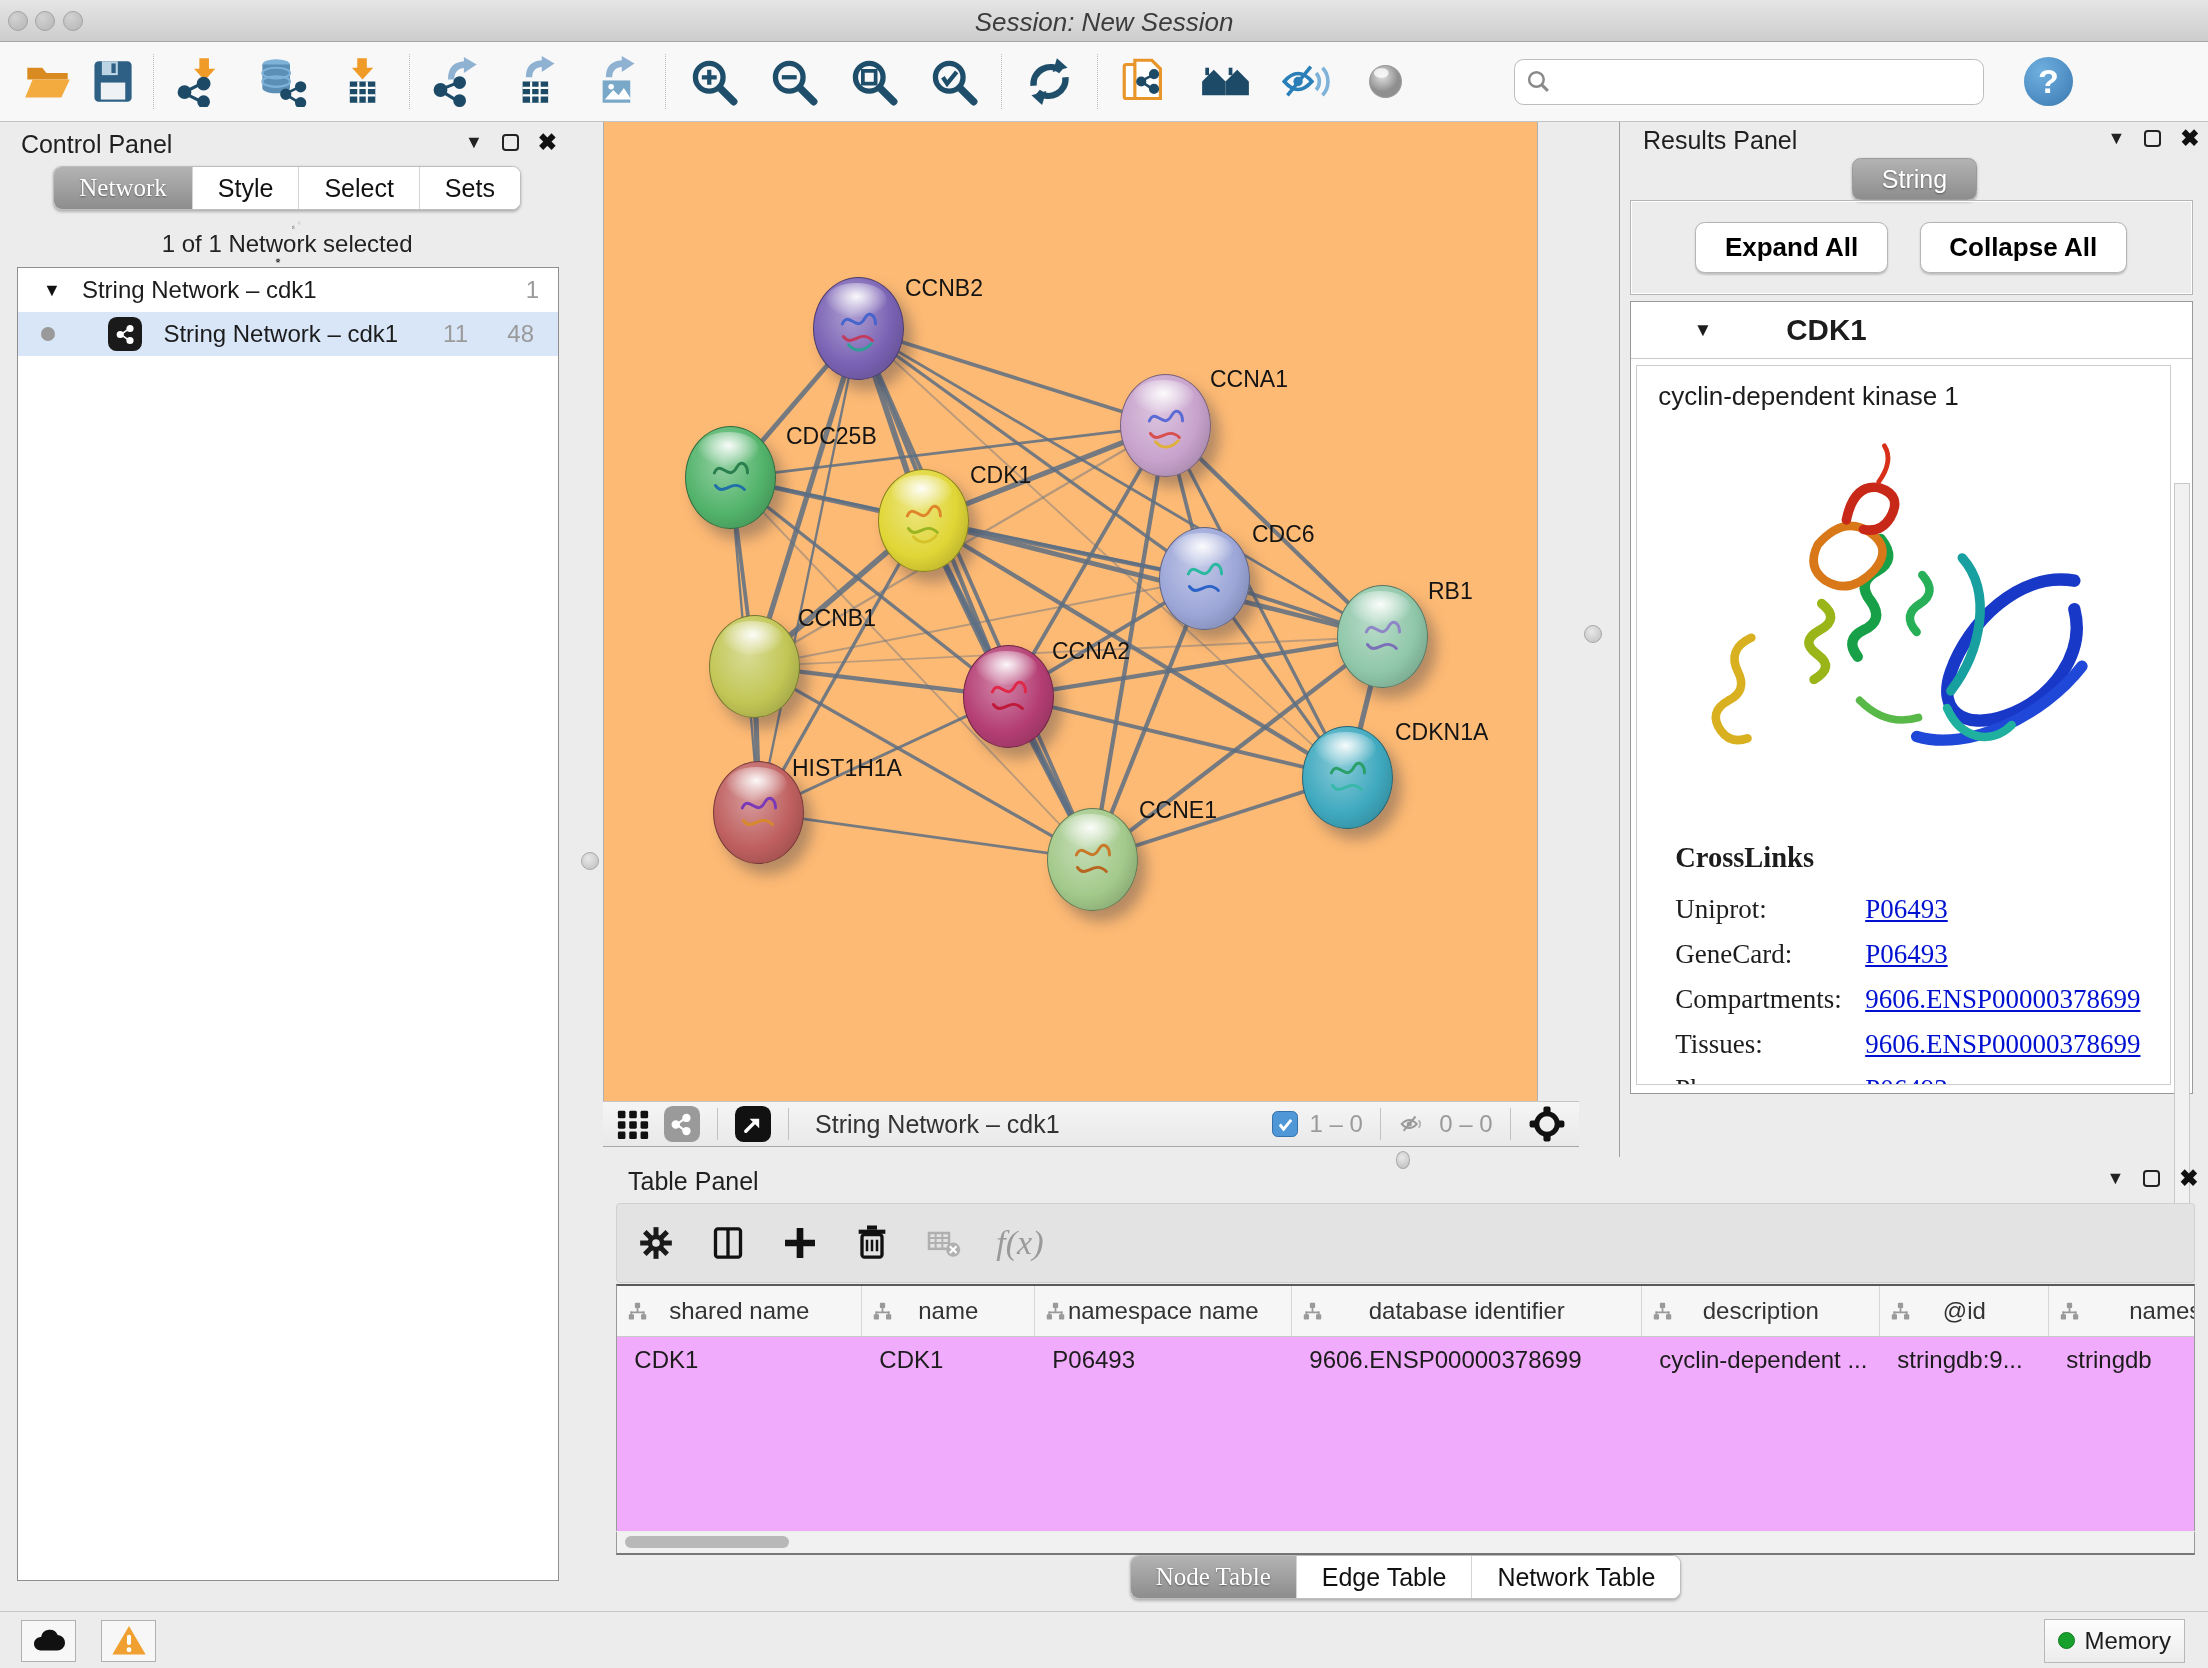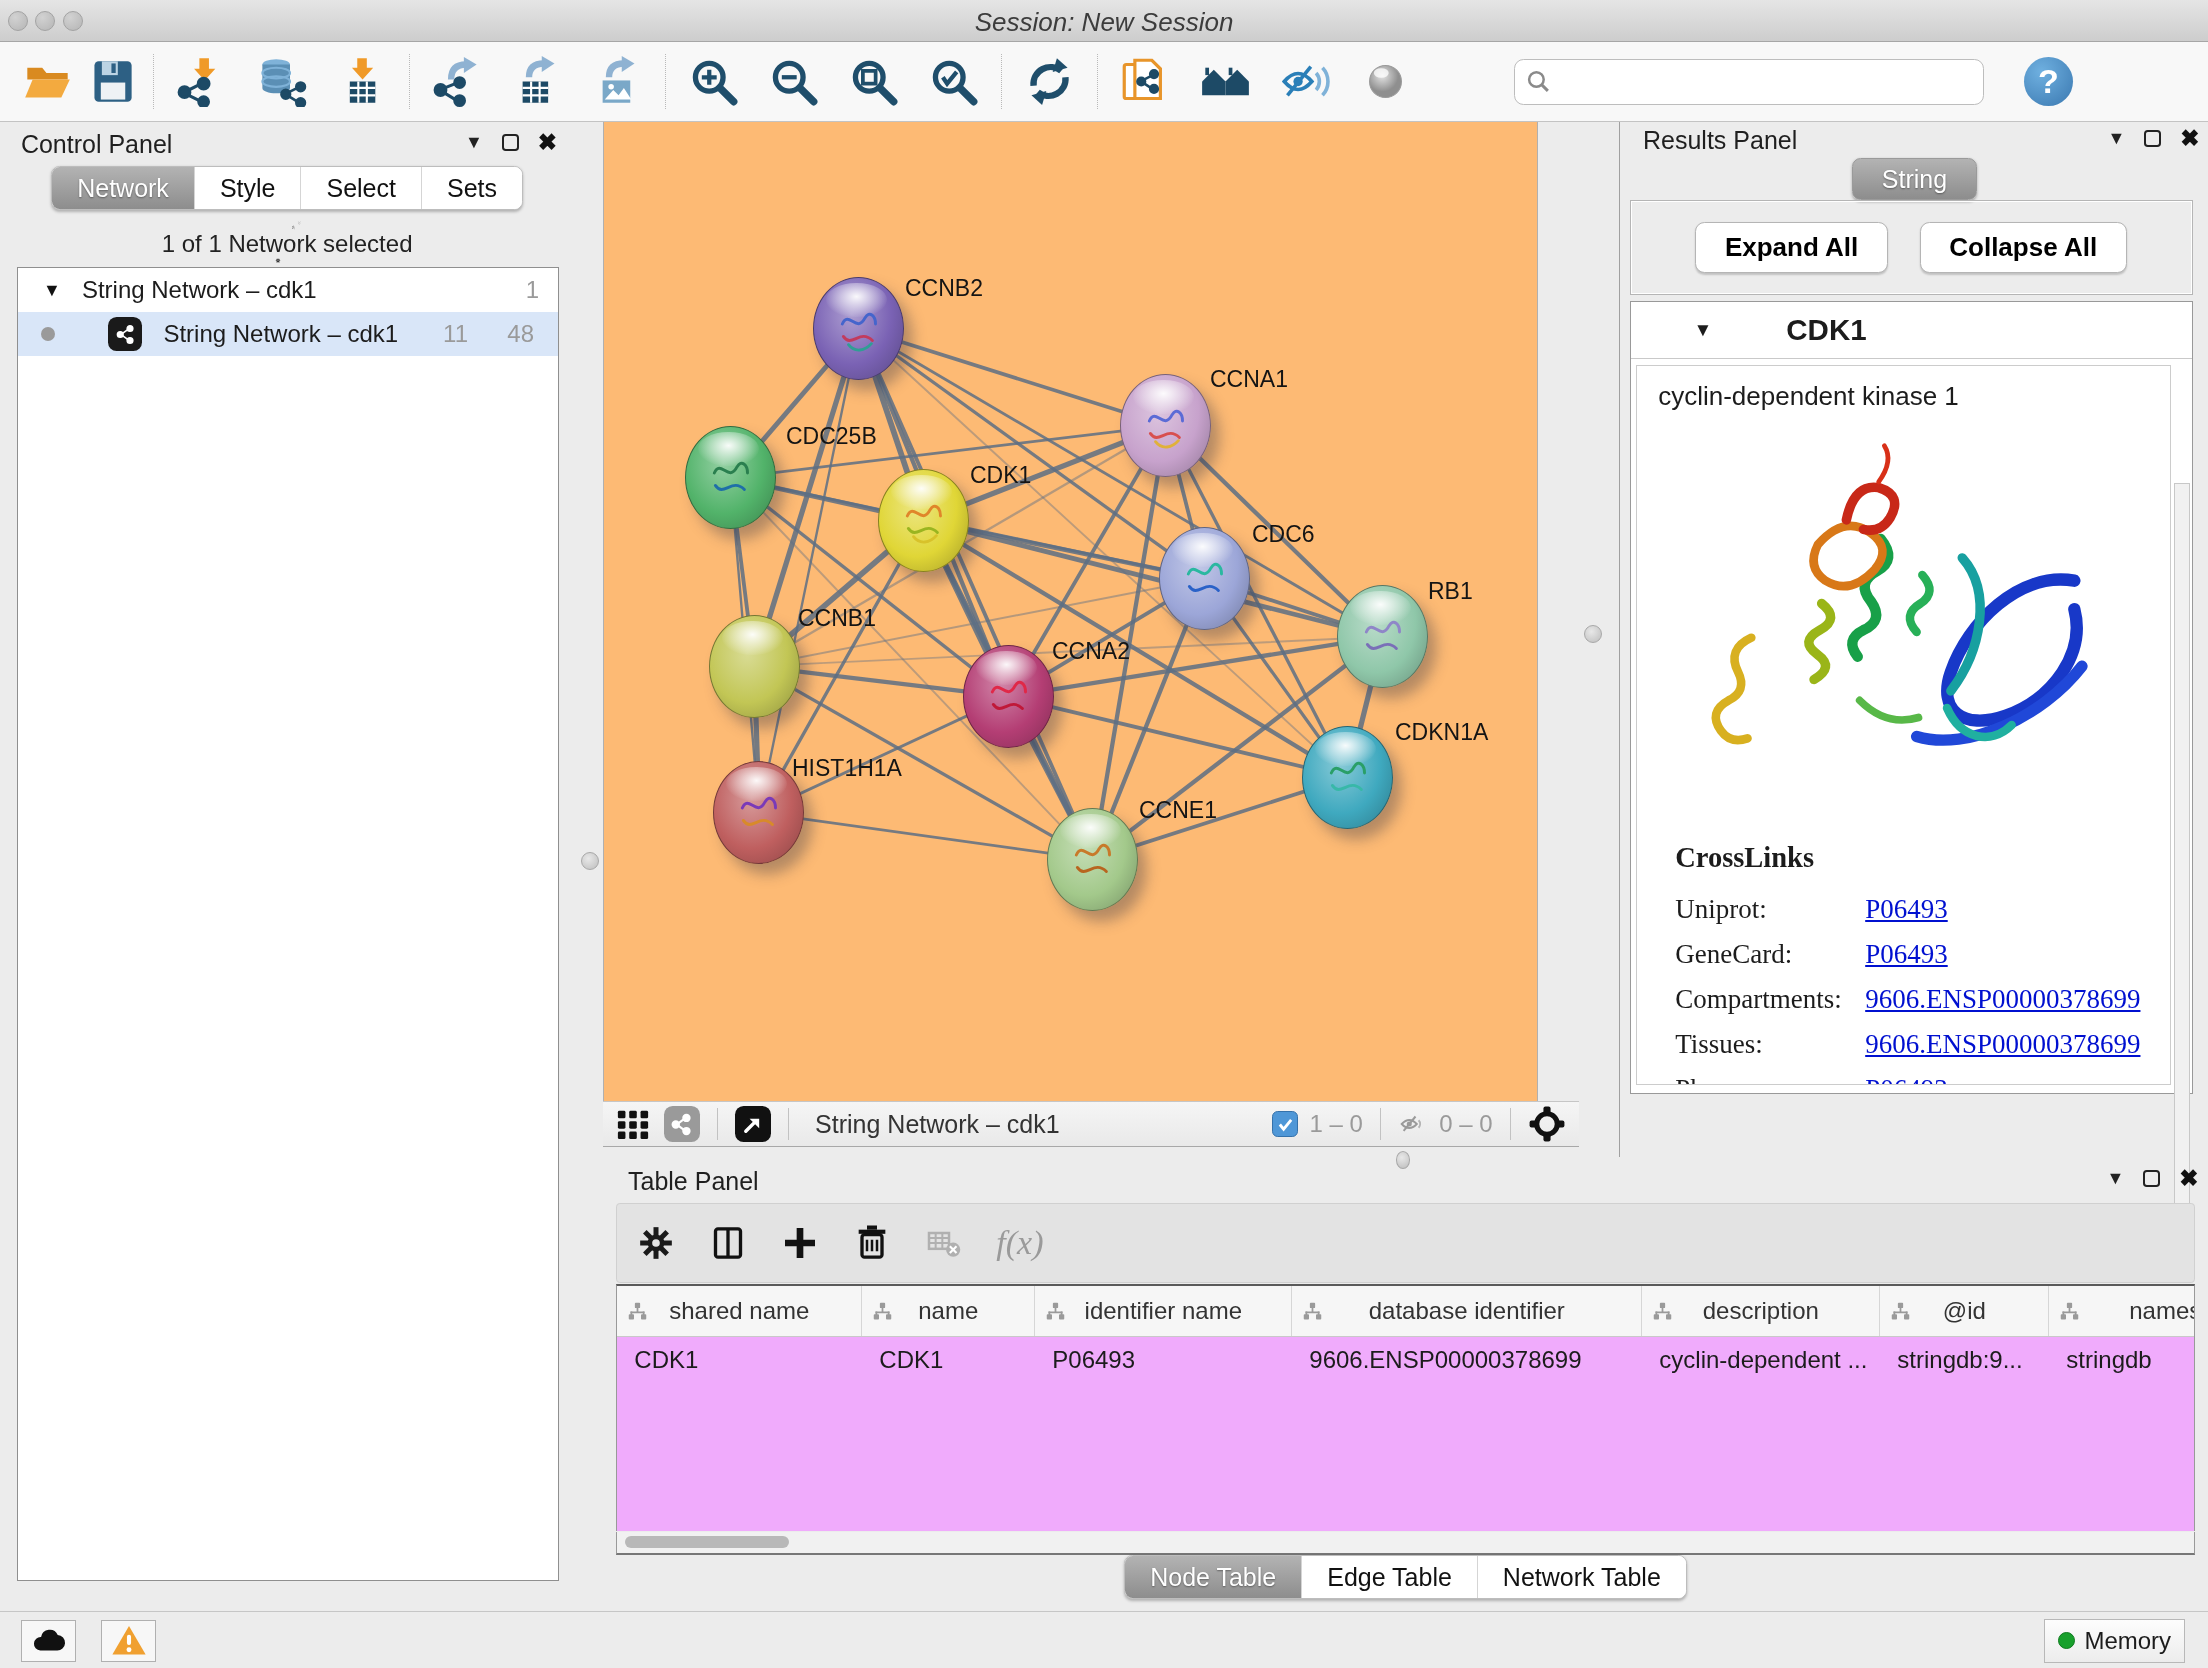--- a/index.html
+++ b/index.html
@@ -31,21 +31,21 @@
   .panel-head { position:absolute; left:0; right:0; top:0; height:36px; }
   .panel-title { position:absolute; left:13.3px; top:3.8px; font-size:25px; color:#1f1f1f; }
   .win-icons { position:absolute; right:9.5px; top:5.7px; display:flex; align-items:center; gap:19px; }
   .wi-arrow { font-size:18px; color:#222; }
   .wi-box { width:17px; height:17px; border:2.4px solid #222; border-radius:3.8px; }
   .wi-x { font-size:23px; color:#111; font-weight:bold; line-height:17px; }
 
   .tabbar { display:inline-flex; border:1px solid #bdbdbd; border-radius:8.6px; overflow:hidden;
     box-shadow:0 1.9px 2.9px rgba(0,0,0,.25); background:#fff; }
   .tabbar .tab { padding:6.7px 25px; font-size:25px; background:#fff; color:#111; border-left:1px solid #d5d5d5; }
-  .tabbar .tab:first-child { border-left:none; }
+  .tabbar .tab:first-child { border-left:none;font-family:Liberation Serif, serif; }
   .tabbar .tab.active { background:linear-gradient(#b3b3b3,#8d8d8d); color:#fff; text-shadow:0 1px 1.9px rgba(0,0,0,.4); }
 
   
   .control-panel { position:absolute; left:7.6px; top:126px; width:559px; height:1455px; }
   .cp-tabs { position:absolute; left:0; right:0; top:40px; text-align:center; }
   .cp-selrow { position:absolute; left:5.7px; right:5.7px; top:95px; height:42px; display:flex; align-items:center;flex-direction:column; }
   .cp-selrow .status { flex:1; text-align:center; font-size:24px; color:#222; }
   .cp-tree { position:absolute; left:9.5px; right:7.6px; top:141px; bottom:0; background:#fff; border:1px solid #8f8f8f; }
   .tree-row { height:44px; display:flex; align-items:center; font-size:24px; position:relative; }
   .tree-expander { margin-left:25px; font-size:18px; color:#111; }
@@ -698,21 +698,21 @@
             <svg width="21" height="21" viewBox="0 0 24 24">
               <g fill="#9a9a9a">
                 <rect x="9" y="2" width="6" height="6" rx="1"></rect>
                 <rect x="2" y="15" width="6" height="6" rx="1"></rect>
                 <rect x="16" y="15" width="6" height="6" rx="1"></rect>
                 <path d="M11 8h2v4h-2zM4 12h16v2H4z"></path>
                 <rect x="4" y="12" width="2" height="4"></rect>
                 <rect x="18" y="12" width="2" height="4"></rect>
               </g>
             </svg>
-            <span>identifier name</span>
+            <span>namespace name</span>
           </div>
           <div class="th" style="width: 350px;">
             <svg width="21" height="21" viewBox="0 0 24 24">
               <g fill="#9a9a9a">
                 <rect x="9" y="2" width="6" height="6" rx="1"></rect>
                 <rect x="2" y="15" width="6" height="6" rx="1"></rect>
                 <rect x="16" y="15" width="6" height="6" rx="1"></rect>
                 <path d="M11 8h2v4h-2zM4 12h16v2H4z"></path>
                 <rect x="4" y="12" width="2" height="4"></rect>
                 <rect x="18" y="12" width="2" height="4"></rect>

